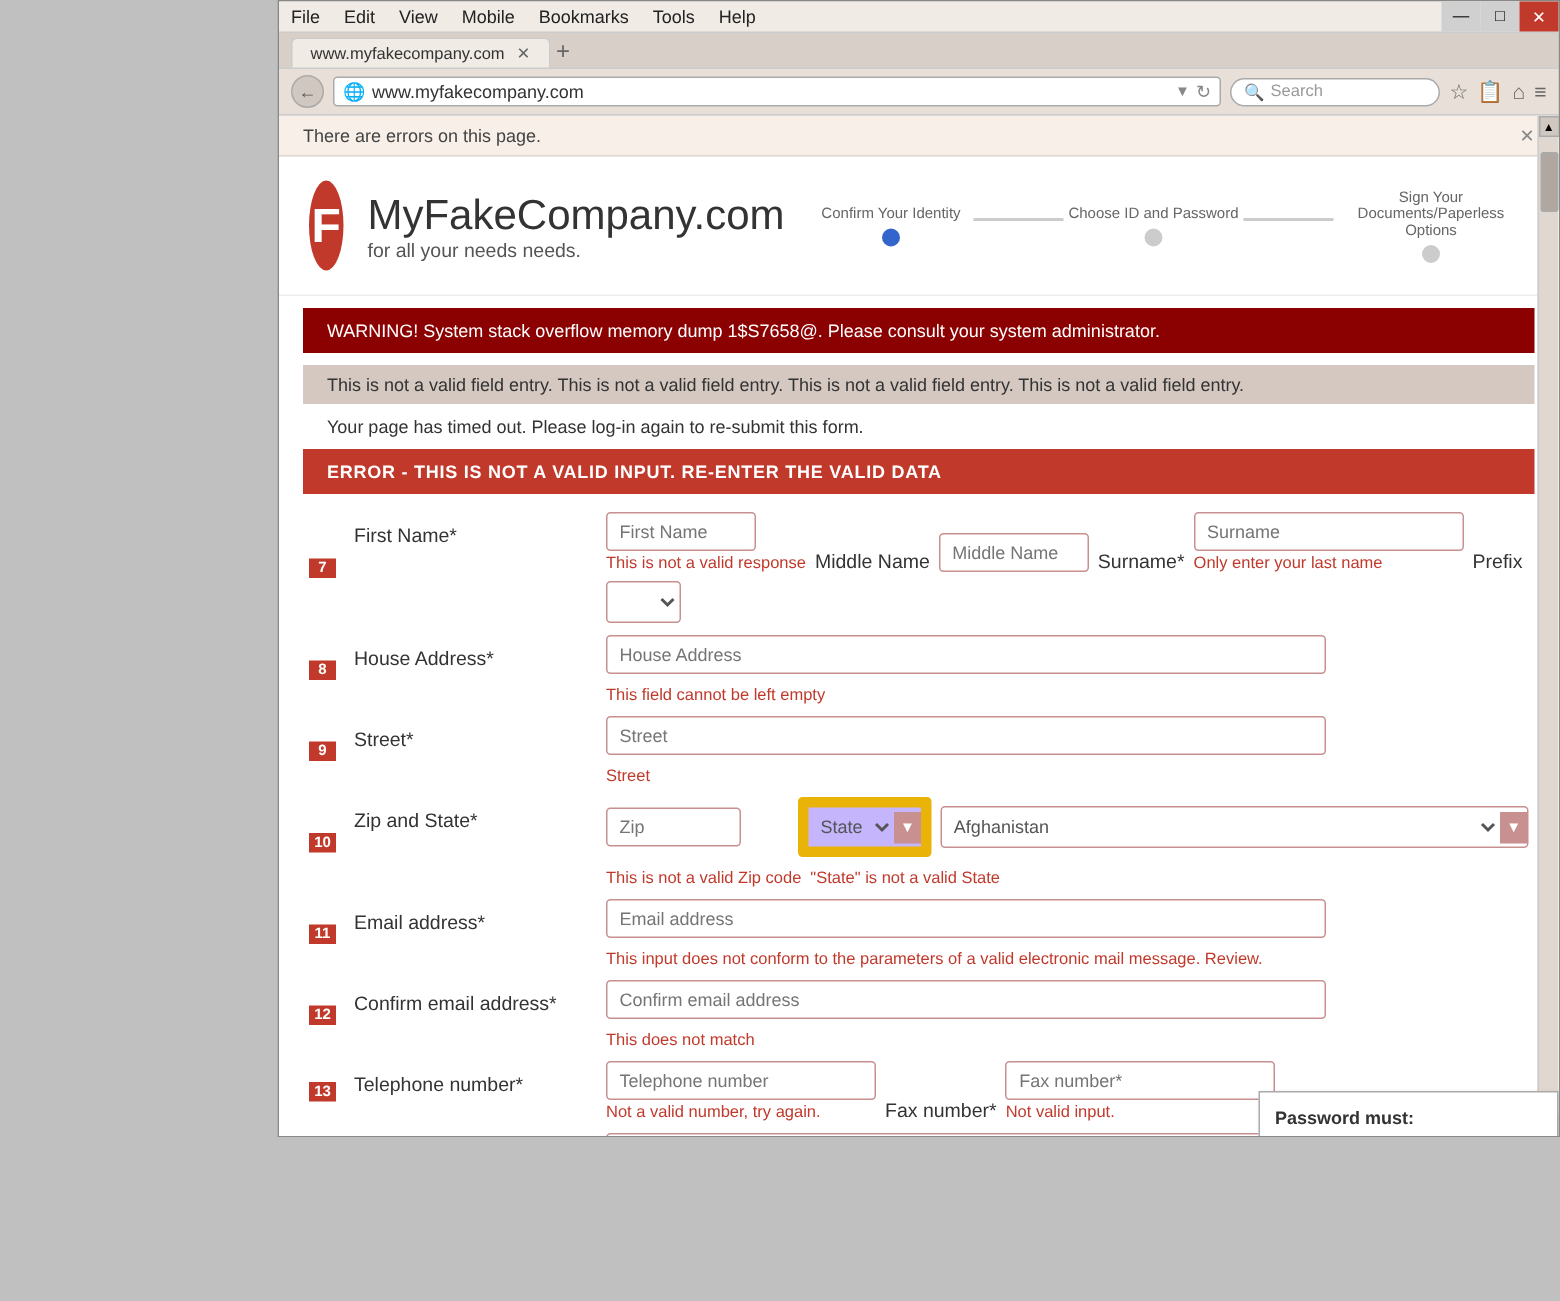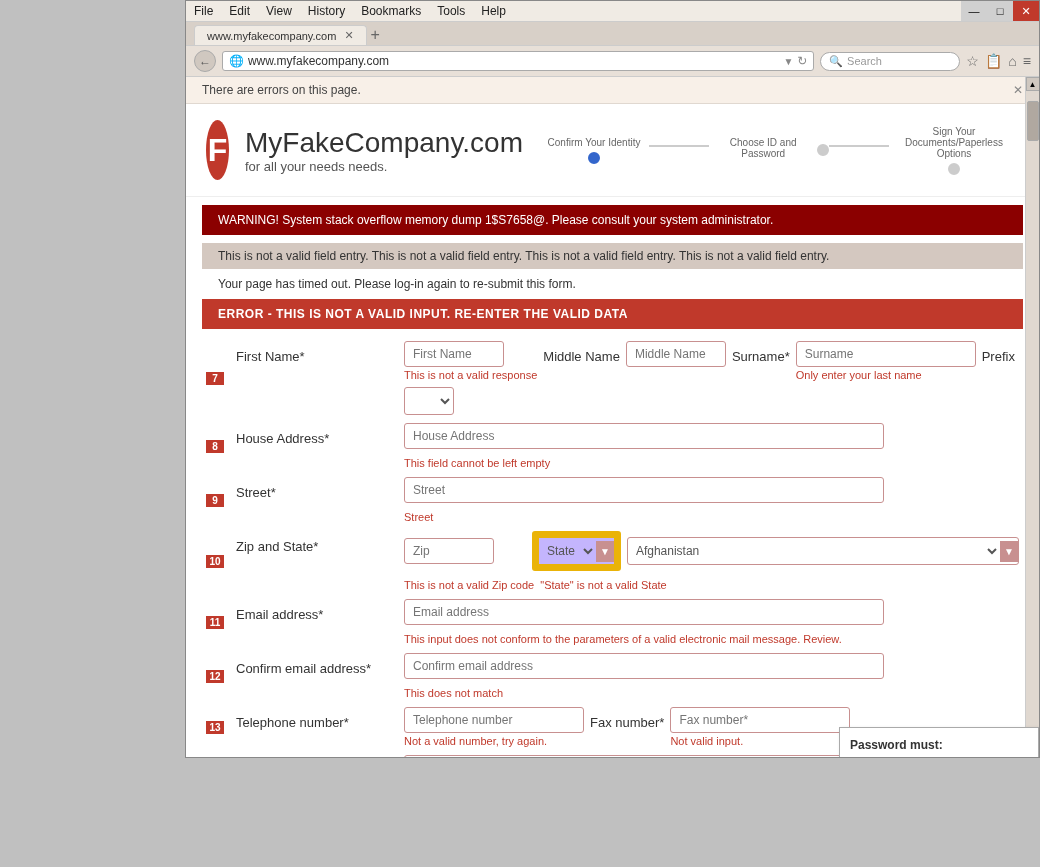--- a/index.html
+++ b/index.html
@@ -31,21 +31,21 @@
     .company-tagline { font-size: 13px; color: #555; }
     
     .warning-banner { background: #8b0000; color: white; padding: 8px 16px; font-size: 12px; margin: 8px 16px; }
     .error-text-banner { background: #d4c8c0; color: #333; padding: 6px 16px; font-size: 12px; margin: 4px 16px; }
     .timeout-banner { padding: 4px 16px; font-size: 12px; color: #333; margin: 2px 16px; }
     .invalid-banner { background: #c0392b; color: white; padding: 8px 16px; font-size: 12px; margin: 4px 16px; font-weight: bold; letter-spacing: 0.5px; }
     
     .form-container { padding: 8px 20px; }
     .form-row { display: flex; align-items: flex-start; margin-bottom: 8px; gap: 8px; }
     .form-label { width: 160px; min-width: 160px; padding-top: 8px; font-size: 13px; color: #333; }
-    .form-fields { flex: 1; display: flex; flex-wrap: wrap; gap: 6px; align-items: flex-start; }
+    .form-fields { flex: 1; display: flex; flex-wrap: wrap; gap: 6px; align-items: flex-end; }
     .form-input { border: 1px solid #c89090; border-radius: 3px; padding: 5px 8px; font-size: 12px; color: #999; }
     .form-input.medium { width: 180px; }
     .form-input.small { width: 100px; }
     
     .error-msg { color: #c0392b; font-size: 11px; width: 100%; margin-top: 2px; }
     
     .field-group { display: flex; flex-direction: column; }
     
     .inline-label { font-size: 13px; color: #333; padding-top: 8px; white-space: nowrap; }
     
@@ -109,21 +109,21 @@
       <div style="position:absolute;right:0;top:0;display:flex;z-index:100;">
         <button class="win-btn win-min">—</button>
         <button class="win-btn win-max">□</button>
         <button class="win-btn win-close">✕</button>
       </div>
 
       <div class="menu-bar">
         <span class="menu-item">File</span>
         <span class="menu-item">Edit</span>
         <span class="menu-item">View</span>
-        <span class="menu-item">History</span>
+        <span class="menu-item">Mobile</span>
         <span class="menu-item">Bookmarks</span>
         <span class="menu-item">Tools</span>
         <span class="menu-item">Help</span>
       </div>
 
       <div class="tab-bar">
         <div class="tab">
           <span style="font-size:11px;color:#333;">www.myfakecompany.com</span>
           <span class="tab-close">✕</span>
         </div>
@@ -165,21 +165,21 @@
             <div class="company-name">MyFakeCompany.com</div>
             <div class="company-tagline">for all your needs needs.</div>
           </div>
 
           <div style="margin-left:auto;display:flex;align-items:center;font-size:10px;color:#666;gap:0;">
             <div style="display:flex;flex-direction:column;align-items:center;width:110px;">
               <span style="margin-bottom:4px;">Confirm Your Identity</span>
               <div style="width:12px;height:12px;border-radius:50%;background:#3366cc;border:2px solid #3366cc;"></div>
             </div>
             <div style="width:60px;height:2px;background:#ccc;margin-bottom:8px;"></div>
-            <div style="display:flex;flex-direction:row;align-items:center;width:120px;">
+            <div style="display:flex;flex-direction:column;align-items:center;width:120px;">
               <span style="text-align:center;margin-bottom:4px;">Choose ID and Password</span>
               <div style="width:12px;height:12px;border-radius:50%;background:#ccc;border:2px solid #ccc;"></div>
             </div>
             <div style="width:60px;height:2px;background:#ccc;margin-bottom:8px;"></div>
             <div style="display:flex;flex-direction:column;align-items:center;width:130px;">
               <span style="text-align:center;margin-bottom:4px;">Sign Your Documents/Paperless Options</span>
               <div style="width:12px;height:12px;border-radius:50%;background:#ccc;border:2px solid #ccc;"></div>
             </div>
           </div>
         </div>

